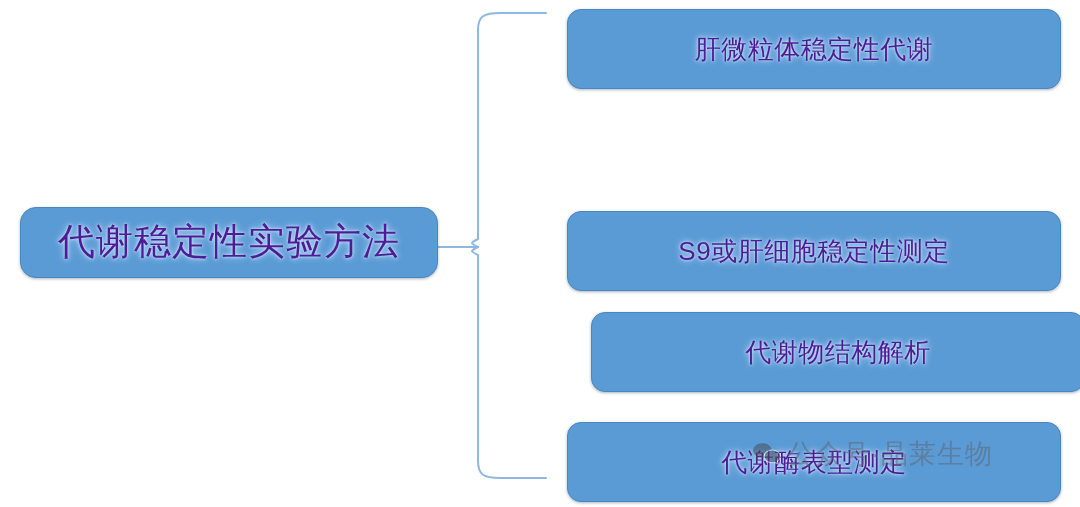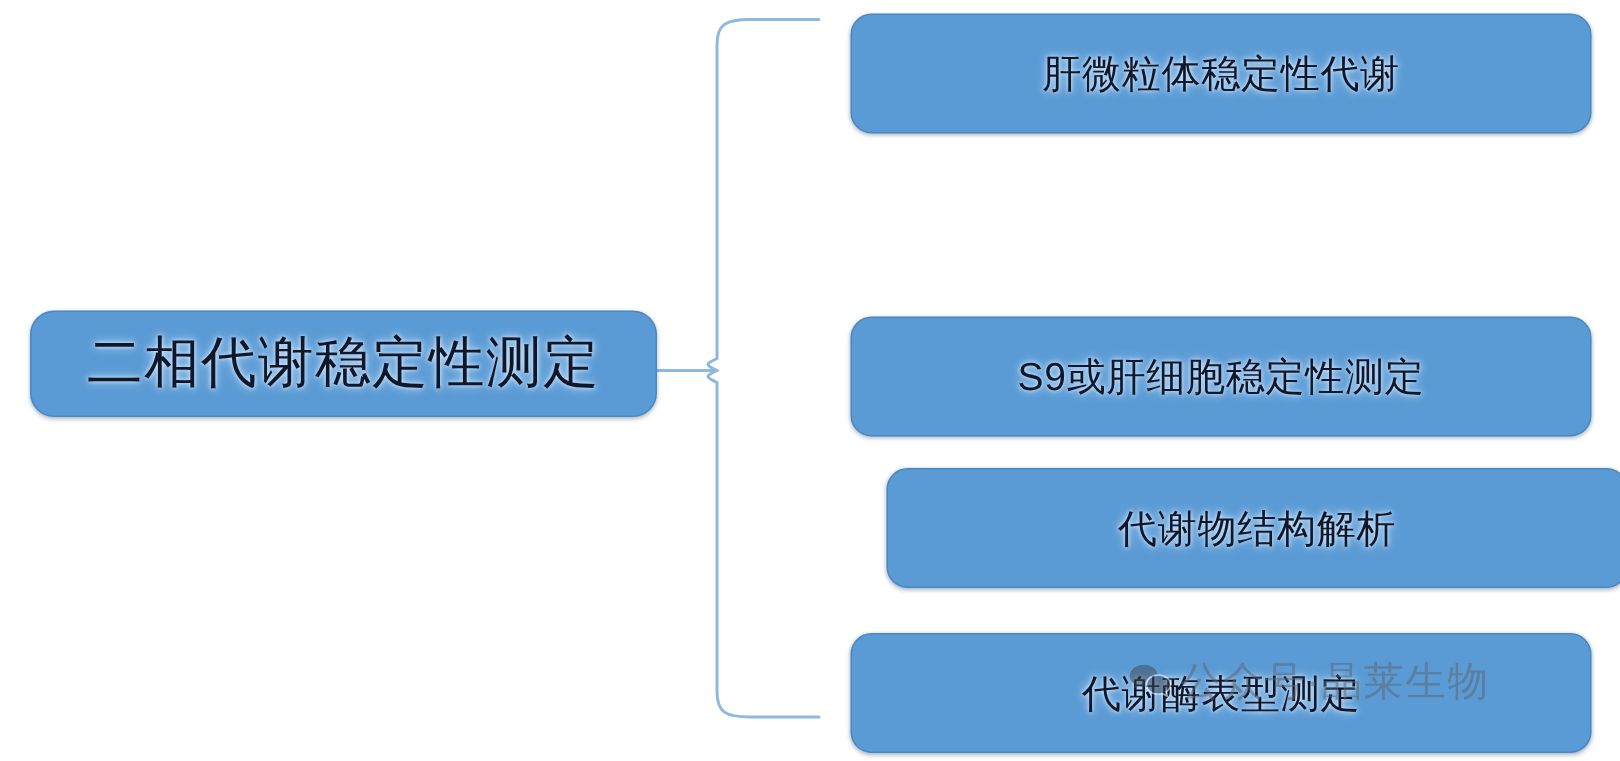--- a/index.html
+++ b/index.html
@@ -35,21 +35,21 @@
     border: 1px solid #4a87c0;
     color: #ffffff;
     box-shadow: 0 1px 3px rgba(60, 90, 120, 0.45);
     line-height: 1.1;
     padding: 0 10px;
     -webkit-font-smoothing: antialiased;
   }
 
   .node .node-label {
     display: block;
-    color: #0f172a;
+    color: #4c1d95;
     text-shadow:
        0 0 3px rgba(225, 240, 255, 0.95),
        0 0 6px rgba(200, 228, 255, 0.75),
        0 0 9px rgba(180, 215, 250, 0.45);
     letter-spacing: 0.5px;
   }
 
   
   #root-node {
     left: 20px;
@@ -122,21 +122,21 @@
   <svg id="connector" viewBox="0 0 1080 507">
 
     <path d="M 437 247 L 478 247" fill="none" stroke="#8fb8e0" stroke-width="2"></path>
 
     <path d="M 478 247 C 470 243, 470 243, 478 239 L 478 30 C 478 16, 484 13, 500 13 L 546 13" fill="none" stroke="#8fb8e0" stroke-width="2" stroke-linecap="round"></path>
 
     <path d="M 478 247 C 470 251, 470 251, 478 255 L 478 461 C 478 475, 484 478, 500 478 L 546 478" fill="none" stroke="#8fb8e0" stroke-width="2" stroke-linecap="round"></path>
   </svg>
 
   <div id="root-node" class="node">
-    <span class="node-label">二相代谢稳定性测定</span>
+    <span class="node-label">代谢稳定性实验方法</span>
   </div>
 
   <div id="child-node-0" class="node child-node">
     <span class="node-label">肝微粒体稳定性代谢</span>
   </div>
 
 
   <div id="child-node-2" class="node child-node">
     <span class="node-label">S9或肝细胞稳定性测定</span>
   </div>

